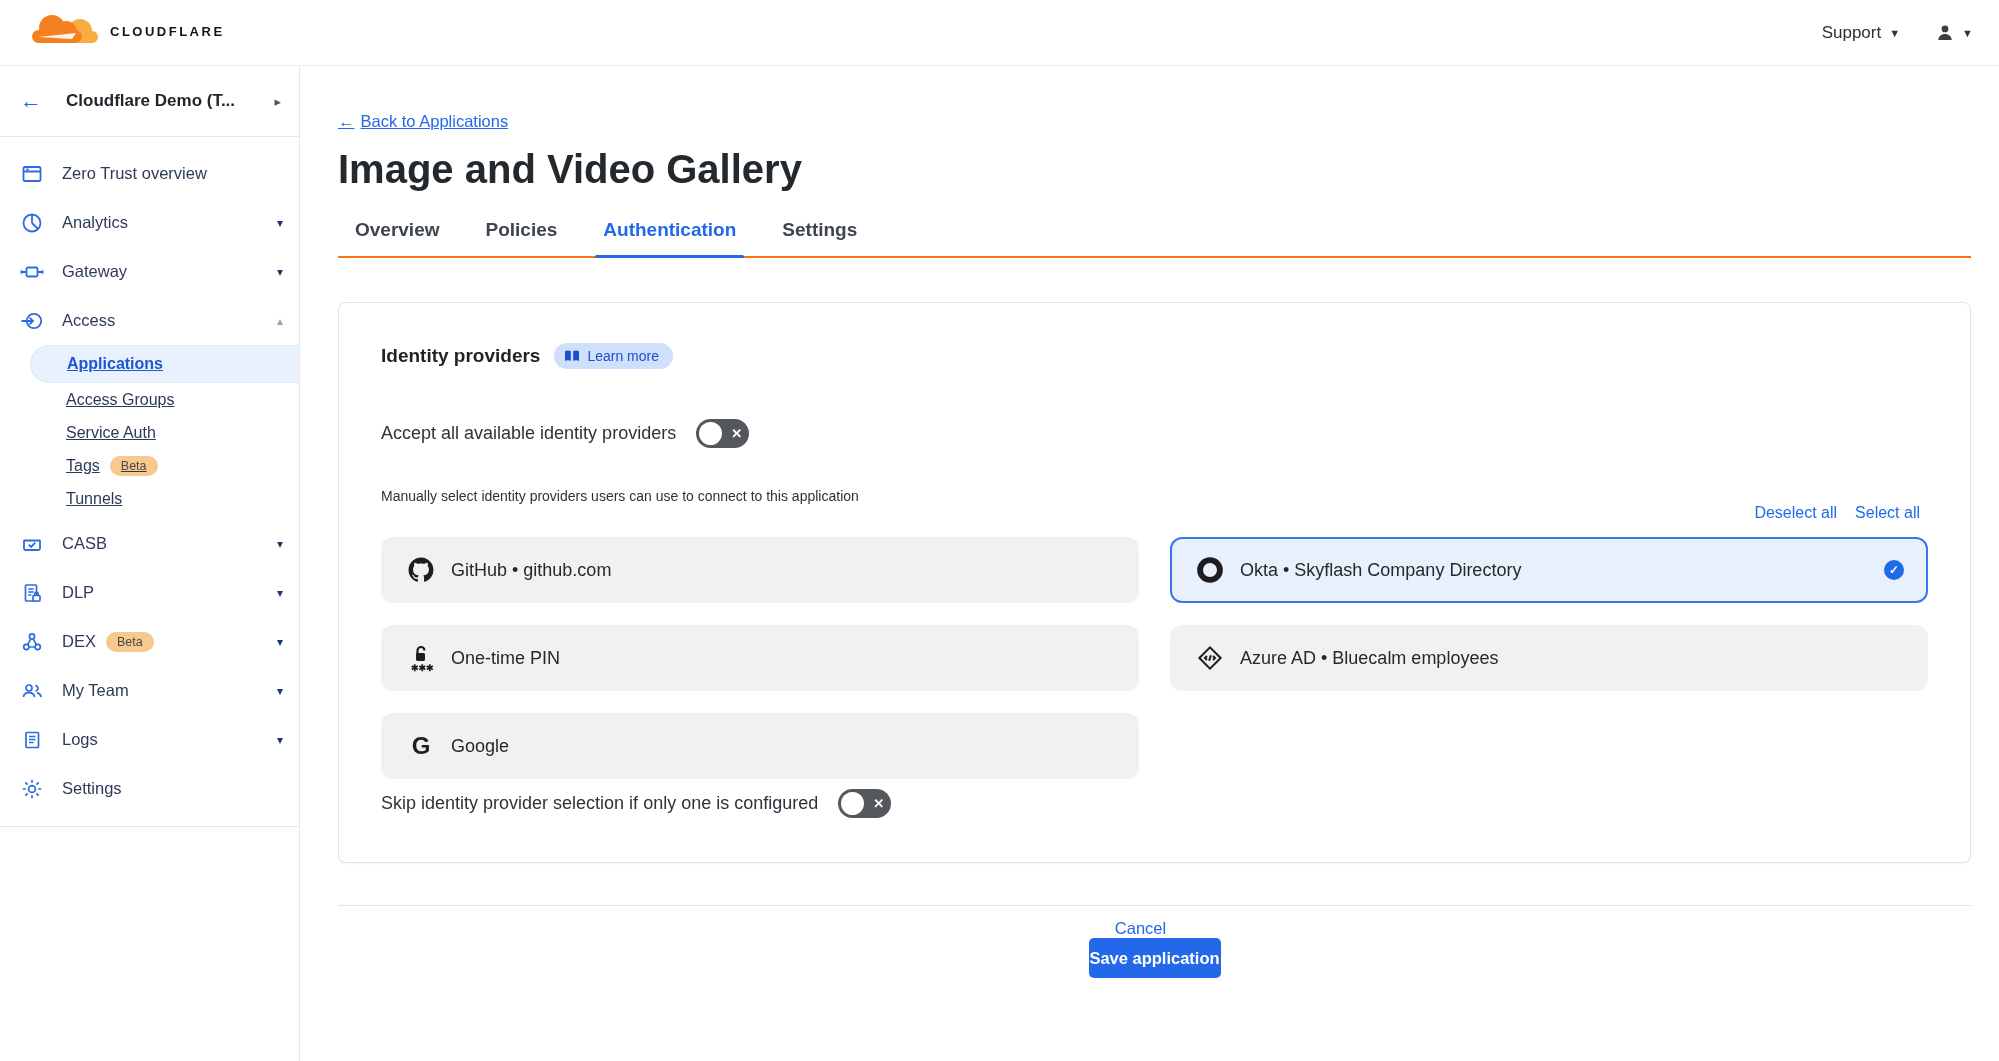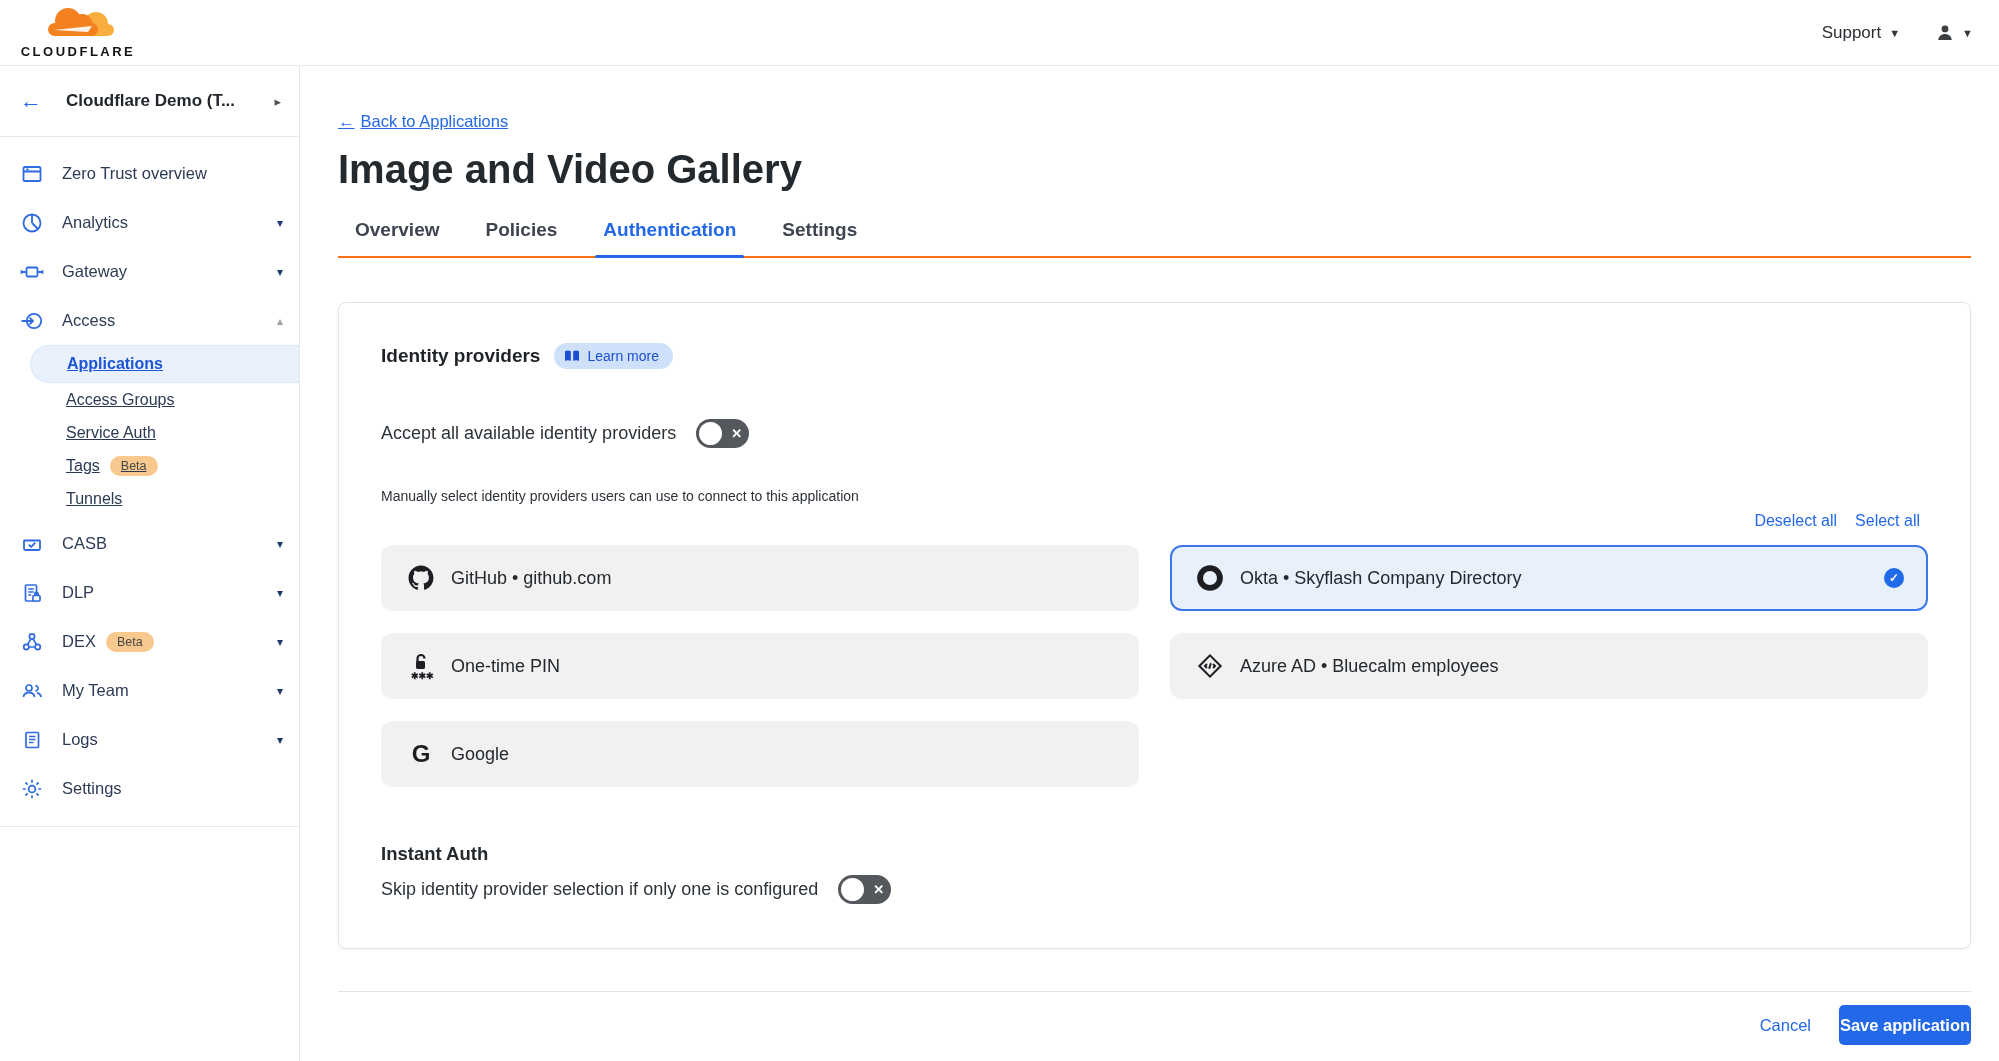--- a/index.html
+++ b/index.html
@@ -3,21 +3,21 @@
 <meta charset="utf-8">
 <style>
   * { margin:0; padding:0; box-sizing:border-box; }
   html,body { background:#fff; }
   body { font-family:"Liberation Sans", sans-serif; color:#2d333a; }
   #app { position:relative; width:1999px; height:1061px; background:#fff; overflow:hidden; }
 
   
   .topbar { height:66px; display:flex; align-items:center; justify-content:space-between;
             padding:0 26px 0 14px; border-bottom:1px solid #ececec; background:#fff; }
-  .brand { display:flex; flex-direction:column; align-items:center; width:128px; cursor:pointer; }
+  .brand { display:flex; flex-direction:row; align-items:center; width:128px; cursor:pointer; }
   .brand-word { font-size:13px; font-weight:700; letter-spacing:2.5px; color:#141414; margin-top:-2px; }
   .topbar-right { display:flex; align-items:center; gap:34px; }
   .support { display:flex; align-items:center; gap:8px; font-size:17px; color:#2b2f33; cursor:pointer; }
   .tri { font-size:11px; color:#33373b; }
   .avatar-wrap { display:flex; align-items:center; gap:6px; cursor:pointer; }
 
   
   .frame { display:flex; height:995px; }
 
   
@@ -67,42 +67,42 @@
   .toggle-row { display:flex; align-items:center; margin-top:50px; }
   .toggle-label { font-size:18px; color:#2d333a; }
   .toggle { width:53px; height:29px; border-radius:15px; background:#54575c; margin-left:20px;
             display:flex; align-items:center; padding:0 7px 0 3px; cursor:pointer;
             justify-content:space-between; flex:none; }
   .knob { width:23px; height:23px; border-radius:50%; background:#fff; }
   .toggle-x { color:#fff; font-size:13px; font-weight:700; }
 
   .manual-text { margin-top:40px; font-size:14px; color:#2d333a; }
 
-  .select-links { display:flex; justify-content:flex-end; gap:18px; margin-top:8px;
+  .select-links { display:flex; justify-content:flex-end; gap:18px; 
                   margin-bottom:15px; padding-right:8px; }
   .select-links span { color:#2268e8; font-size:16px; cursor:pointer; }
 
   .tiles { display:grid; grid-template-columns:1fr 1fr; column-gap:31px; row-gap:22px; }
   .tile { height:66px; border-radius:12px; background:#f1f1f2; display:flex; align-items:center;
           padding:0 22px 0 24px; cursor:pointer; border:2px solid transparent; }
   .tile.selected { background:#e8f0fc; border-color:#3b76e8; }
   .tile .picon { width:28px; height:30px; margin-right:16px; flex:none; display:flex;
                  align-items:center; justify-content:center; }
   .tile-label { font-size:18px; color:#24292e; font-weight:500; }
   .tile-check { margin-left:auto; width:20px; height:20px; border-radius:50%; background:#1f6ae8;
                 color:#fff; font-size:12px; font-weight:700; display:flex; align-items:center;
                 justify-content:center; }
   .g-glyph { font-size:24px; font-weight:700; color:#1c1e21; }
 
   .instant-head { margin-top:56px; font-size:18.5px; font-weight:700; color:#24292e; }
   .instant-row { display:flex; align-items:center; margin-top:10px; }
 
   
   .footer-divider { border-top:1px solid #e3e3e3; margin-top:42px; }
-  .footer { display:flex; align-items:center; justify-content:flex-end; margin-top:13px; }
+  .footer { display:flex; align-items:center; justify-content:flex-end; margin-top:13px;flex-direction:column; }
   .cancel { color:#2268e8; font-size:16.5px; margin-right:28px; cursor:pointer; }
   .save-btn { width:132px; height:40px; background:#2268e8; color:#fff; border:none;
               border-radius:5px; font-size:16.5px; font-weight:600; cursor:pointer;
               font-family:"Liberation Sans", sans-serif; }
 
   svg { display:block; }
 </style>
 </head>
 <body>
 
@@ -377,21 +377,20 @@
 
           <div class="tile">
             <span class="picon">
               <span class="g-glyph">G</span>
             </span>
             <span class="tile-label">Google</span>
           </div>
 
         </div>
 
-        <div class="instant-head">Instant Auth</div>
         <div class="instant-row">
           <span class="toggle-label">Skip identity provider selection if only one is configured</span>
           <span class="toggle">
             <span class="knob"></span>
             <span class="toggle-x">✕</span>
           </span>
         </div>
 
       </div>
 

